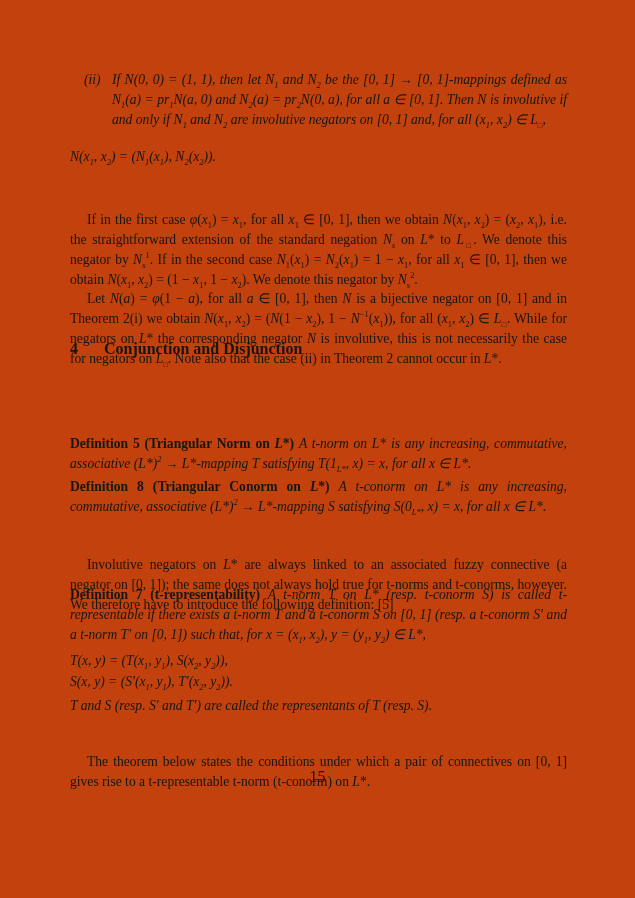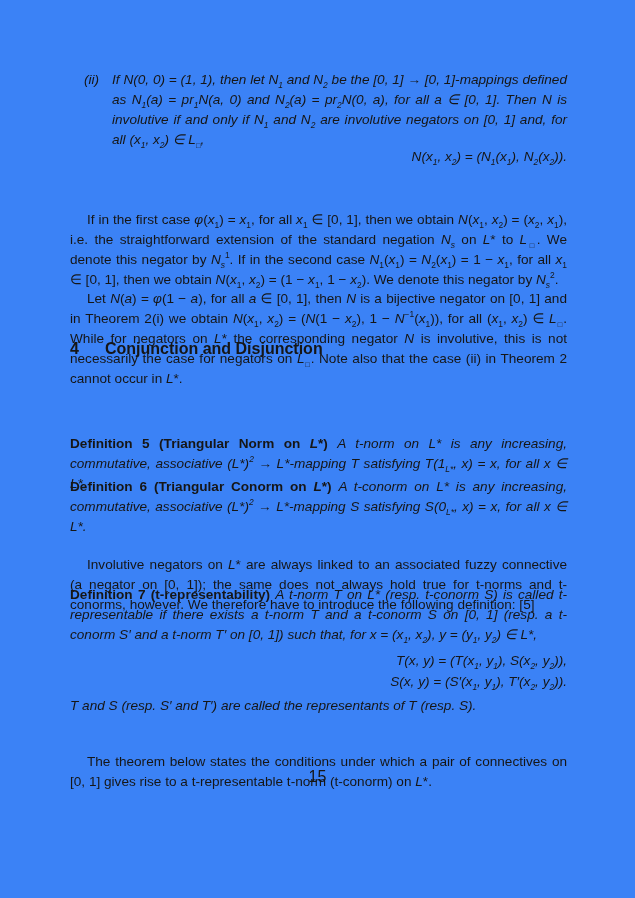--- a/index.html
+++ b/index.html
@@ -4,24 +4,24 @@
 <style>
   html, body {
     margin: 0;
     padding: 0;
     background: #ffffff;
   }
   .page {
     position: relative;
     width: 635px;
     height: 898px;
-    background: #3b82f6;
+    background: #c2410c;
     overflow: hidden;
     color: #161616;
-    font-family: Liberation Sans, sans-serif;
+    font-family: Liberation Serif, serif;
   }
   .content {
     position: absolute;
     left: 70px;
     top: 0;
     width: 497px;
     height: 100%;
     font-size: 13.6px;
     line-height: 20px;
   }
@@ -40,21 +40,21 @@
     text-align: justify;
     box-sizing: border-box;
   }
   .item-label {
     position: absolute;
     left: 14px;
     top: 0;
     font-style: italic;
   }
   .equation {
-    text-align: right;
+    text-align: left;
     font-style: italic;
     line-height: 21px;
   }
   .heading {
     font-size: 16px;
     line-height: 22px;
     font-weight: bold;
   }
   .sec-title { margin-left: 26px; }
   .def { text-align: justify; }
@@ -96,21 +96,21 @@
       <span class="sec-num">4</span><span class="sec-title">Conjunction and Disjunction</span>
     </h2>
 
 
     <p class="block def" style="top:434px">
       <span class="def-head"><span>Definition 5</span> <span>(Triangular Norm on <i>L</i>*)</span></span>
       <span class="def-body">A t-norm on L* is any increasing, commutative, associative (L*)<sup>2</sup> → L*-mapping <span class="cal">T</span> satisfying <span class="cal">T</span>(1<sub>L*</sub>, x) = x, for all x ∈ L*.</span>
     </p>
 
     <p class="block def" style="top:477px">
-      <span class="def-head"><span>Definition 6</span> <span>(Triangular Conorm on <i>L</i>*)</span></span>
+      <span class="def-head"><span>Definition 8</span> <span>(Triangular Conorm on <i>L</i>*)</span></span>
       <span class="def-body">A t-conorm on L* is any increasing, commutative, associative (L*)<sup>2</sup> → L*-mapping <span class="cal">S</span> satisfying <span class="cal">S</span>(0<sub>L*</sub>, x) = x, for all x ∈ L*.</span>
     </p>
 
     <p class="block para ind" style="top:521px">Involutive negators on <i>L</i>* are always linked to an associated fuzzy connective (a negator on [0, 1]); the same does not always hold true for t-norms and t-conorms, however. We therefore have to introduce the following definition: [5]</p>
 
     <p class="block def" style="top:585px">
       <span class="def-head"><span>Definition 7</span> <span>(t-representability)</span></span>
       <span class="def-body">A t-norm <span class="cal">T</span> on L* (resp. t-conorm <span class="cal">S</span>) is called t-representable if there exists a t-norm T and a t-conorm S on [0, 1] (resp. a t-conorm S′ and a t-norm T′ on [0, 1]) such that, for x = (x<sub>1</sub>, x<sub>2</sub>), y = (y<sub>1</sub>, y<sub>2</sub>) ∈ L*,</span>
     </p>
 

